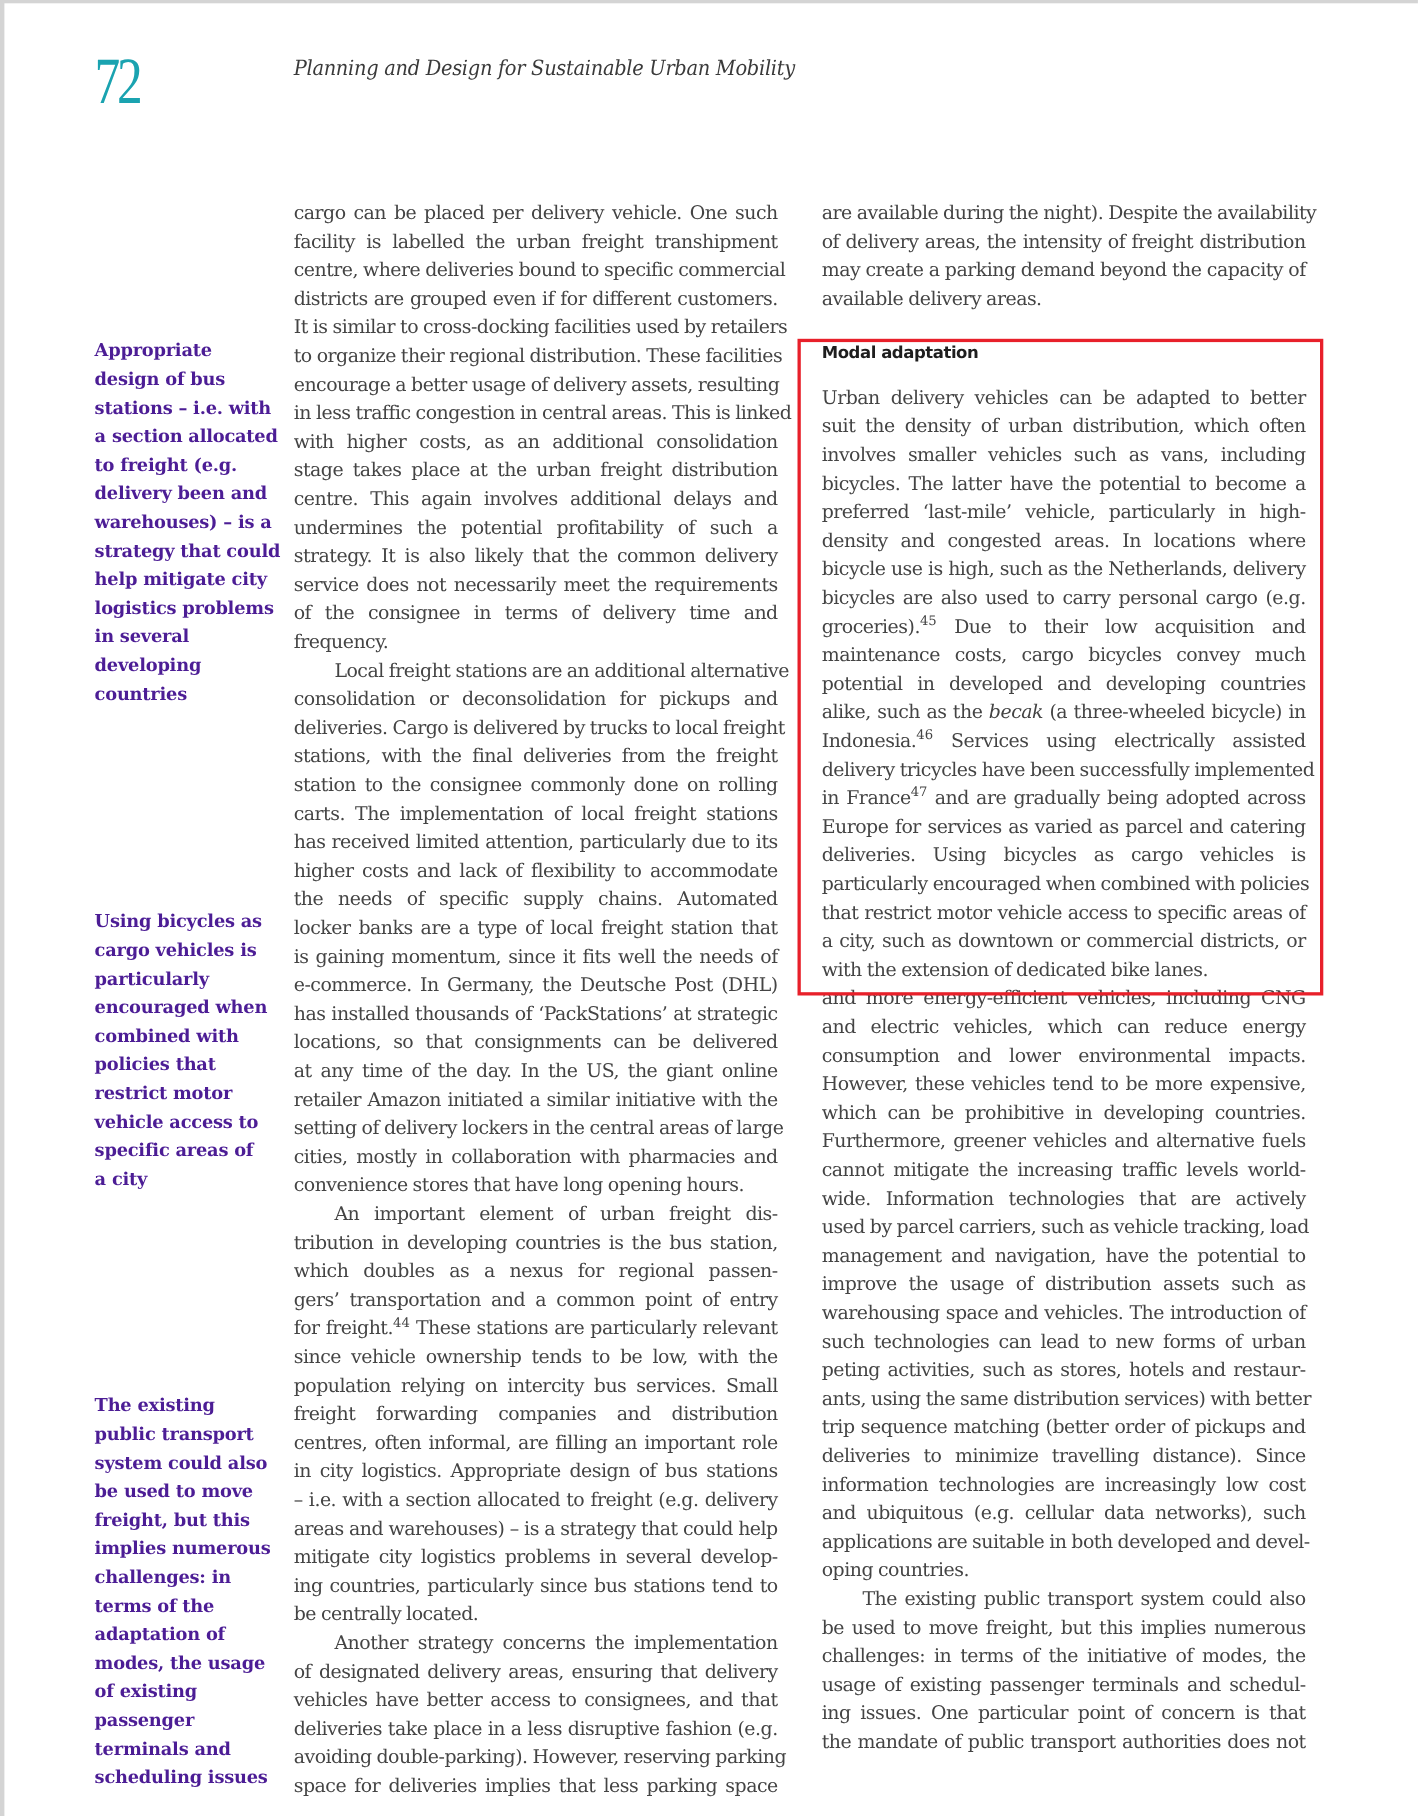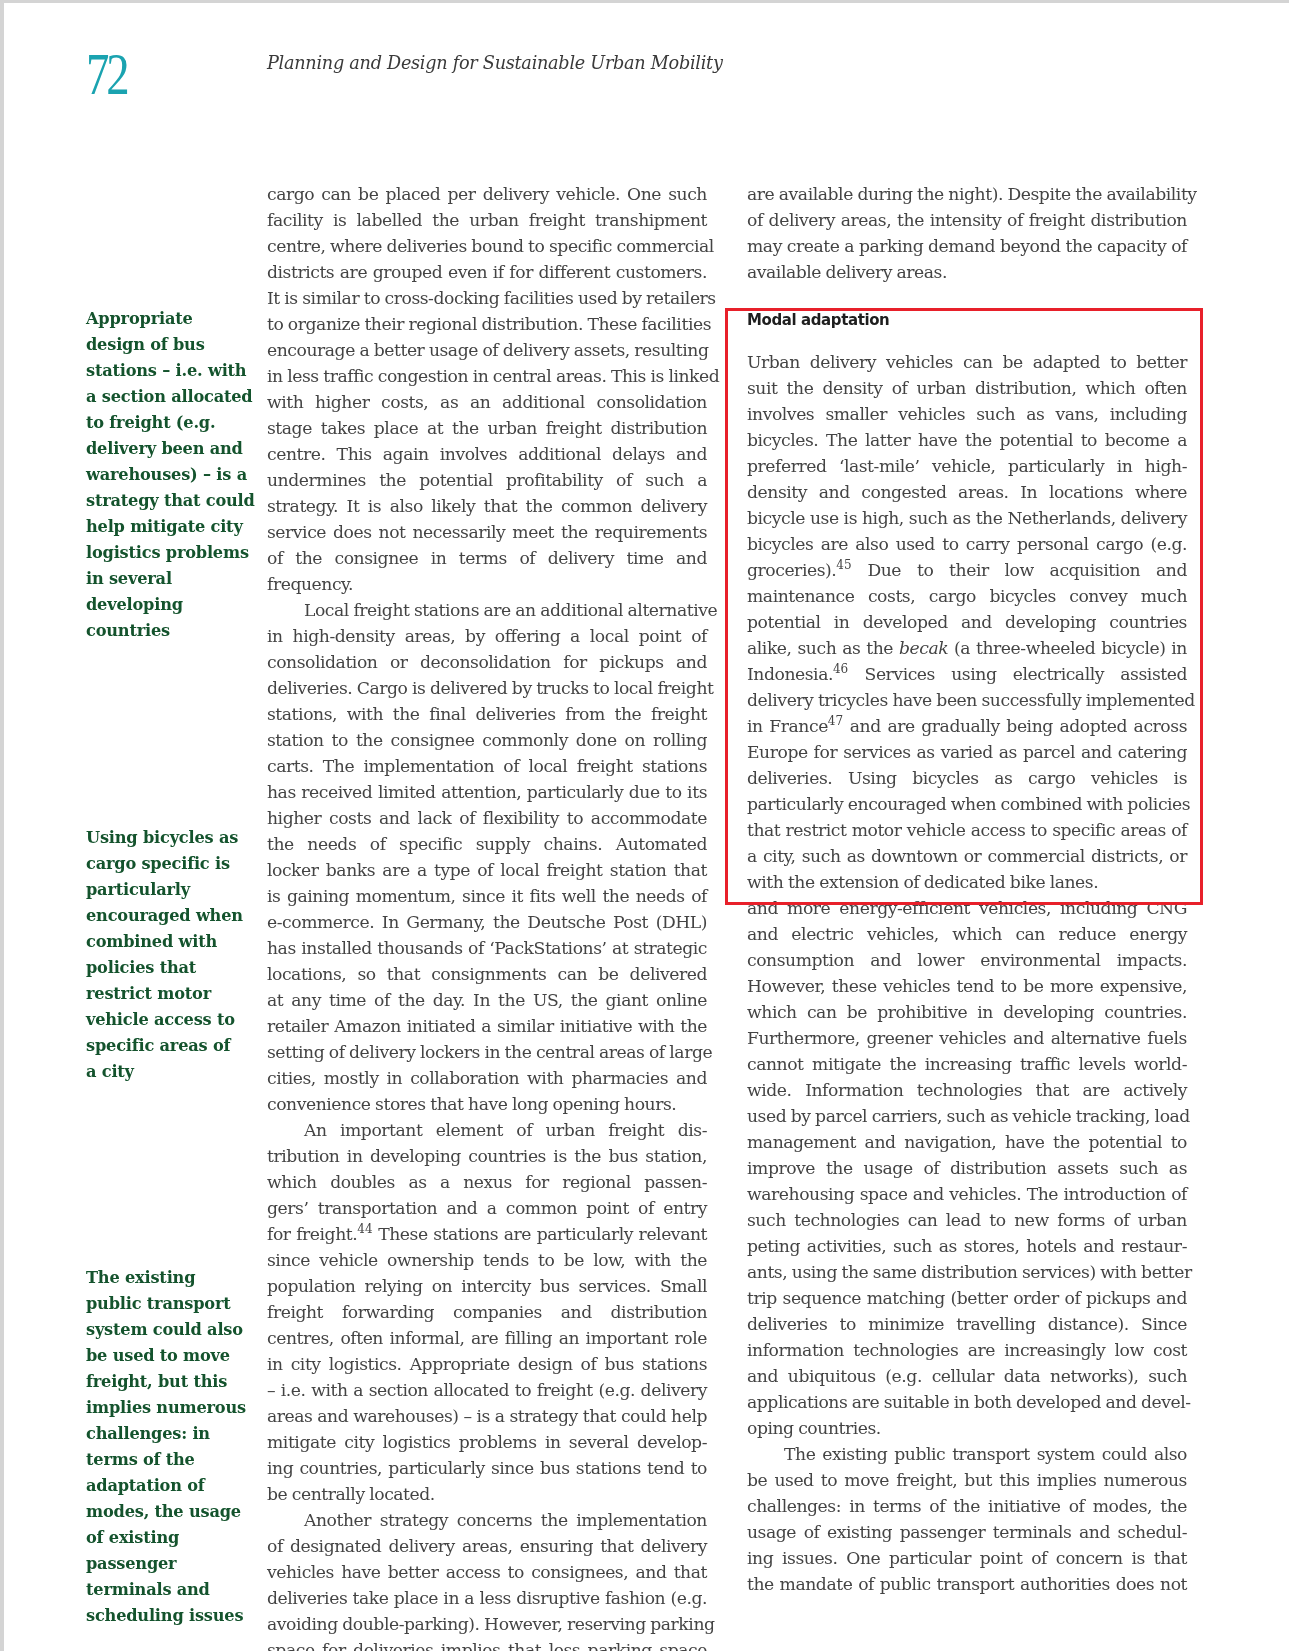--- a/index.html
+++ b/index.html
@@ -18,21 +18,21 @@
   }
   .running-header {
     position: absolute; left: 267px; top: 51px;
     font-family: "DejaVu Serif", serif; font-style: italic;
     font-size: 19px; color: #3a3a3a; letter-spacing: -0.3px;
     transform: scaleX(0.93); transform-origin: left top;
   }
   .sidenote {
     position: absolute; left: 86px; width: 165px;
     font-family: "DejaVu Serif", serif; font-weight: bold;
-    font-size: 16.2px; line-height: 26px; color: #14532d;
+    font-size: 16.2px; line-height: 26px; color: #4c1d95;
     letter-spacing: -0.2px;
   }
   .sidenote .ln { display: block; white-space: nowrap; }
   .col {
     position: absolute; width: 440px;
     font-family: "DejaVu Serif", serif;
     font-size: 17.2px; line-height: 26px; color: #444444;
   }
   .col .ln {
     display: block; height: 26px; white-space: nowrap;
@@ -76,21 +76,21 @@
   <span class="ln">strategy that could</span>
   <span class="ln">help mitigate city</span>
   <span class="ln">logistics problems</span>
   <span class="ln">in several</span>
   <span class="ln">developing</span>
   <span class="ln">countries</span>
 </div>
 
 <div class="sidenote" style="top:825px">
   <span class="ln">Using bicycles as</span>
-  <span class="ln">cargo specific is</span>
+  <span class="ln">cargo vehicles is</span>
   <span class="ln">particularly</span>
   <span class="ln">encouraged when</span>
   <span class="ln">combined with</span>
   <span class="ln">policies that</span>
   <span class="ln">restrict motor</span>
   <span class="ln">vehicle access to</span>
   <span class="ln">specific areas of</span>
   <span class="ln">a city</span>
 </div>
 
@@ -122,21 +122,20 @@
   <span class="ln">in less traffic congestion in central areas. This is linked</span>
   <span class="ln">with higher costs, as an additional consolidation</span>
   <span class="ln">stage takes place at the urban freight distribution</span>
   <span class="ln">centre. This again involves additional delays and</span>
   <span class="ln">undermines the potential profitability of such a</span>
   <span class="ln">strategy. It is also likely that the common delivery</span>
   <span class="ln">service does not necessarily meet the requirements</span>
   <span class="ln">of the consignee in terms of delivery time and</span>
   <span class="ln last">frequency.</span>
   <span class="ln indent">Local freight stations are an additional alternative</span>
-  <span class="ln">in high-density areas, by offering a local point of</span>
   <span class="ln">consolidation or deconsolidation for pickups and</span>
   <span class="ln">deliveries. Cargo is delivered by trucks to local freight</span>
   <span class="ln">stations, with the final deliveries from the freight</span>
   <span class="ln">station to the consignee commonly done on rolling</span>
   <span class="ln">carts. The implementation of local freight stations</span>
   <span class="ln">has received limited attention, particularly due to its</span>
   <span class="ln">higher costs and lack of flexibility to accommodate</span>
   <span class="ln">the needs of specific supply chains. Automated</span>
   <span class="ln">locker banks are a type of local freight station that</span>
   <span class="ln">is gaining momentum, since it fits well the needs of</span>

